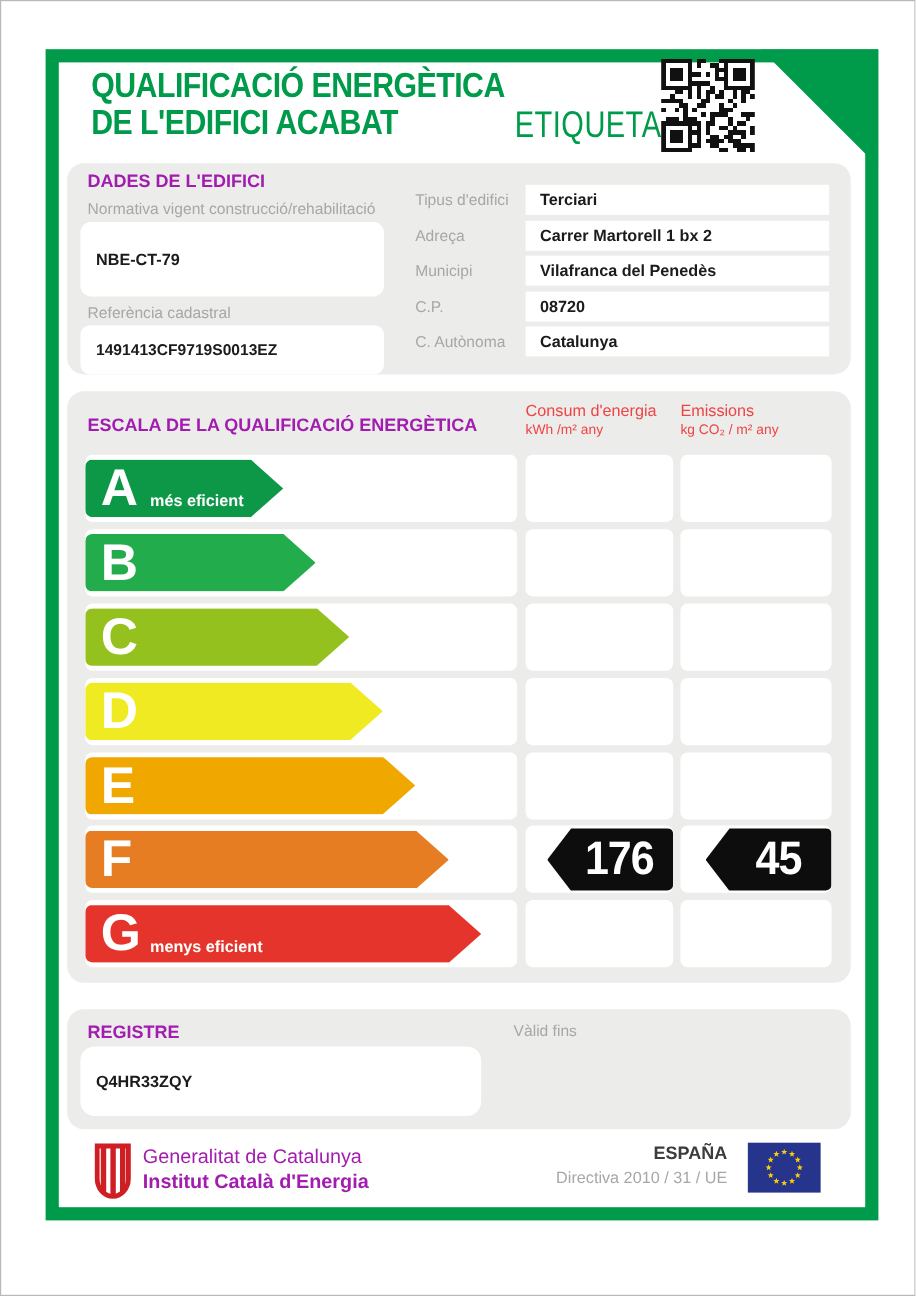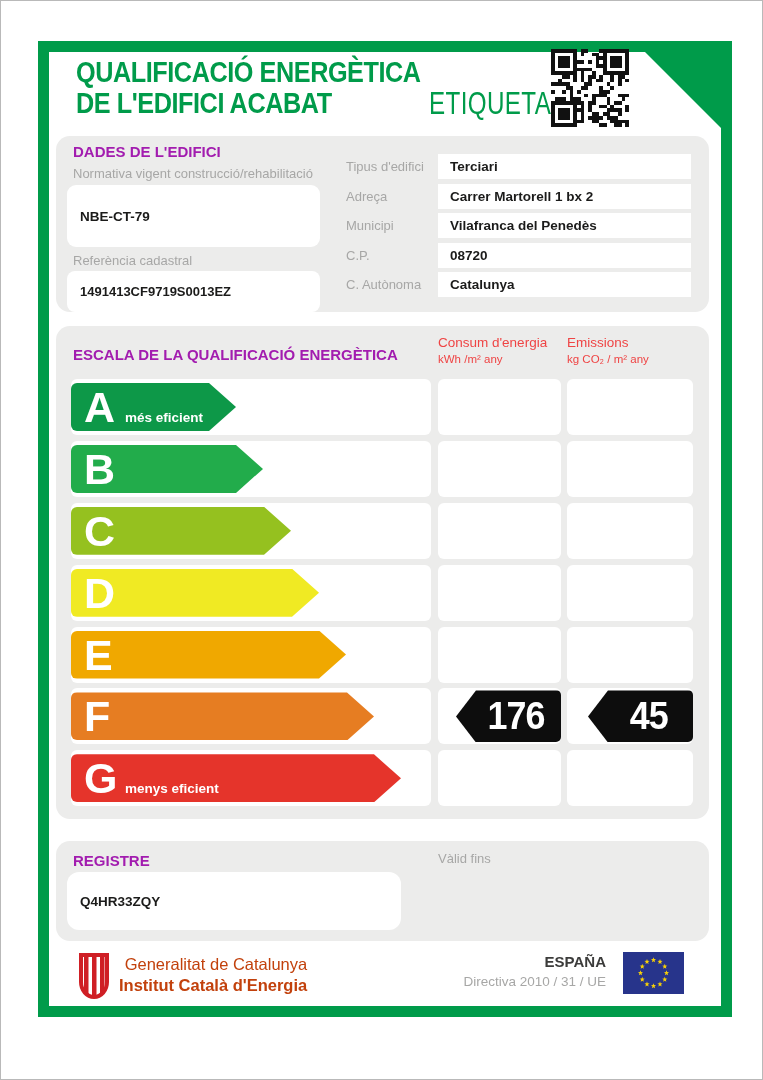--- a/index.html
+++ b/index.html
@@ -43,21 +43,21 @@
   .arrow{position:absolute;left:0;top:4px;height:48px;border-radius:6px 0 0 6px;
     clip-path:polygon(0 0,calc(100% - 27px) 0,100% 50%,calc(100% - 27px) 100%,0 100%);}
   .arrow .letter{position:absolute;left:13px;top:1px;color:#fff;font-weight:bold;font-size:43px;line-height:46px;}
   .arrow .note{position:absolute;left:54px;bottom:6px;color:#fff;font-weight:bold;font-size:13.5px;white-space:nowrap;}
   .badge{position:absolute;top:2px;height:52px;width:105px;background:#0d0d0d;border-radius:0 5px 5px 0;
     clip-path:polygon(0 50%,19% 0,100% 0,100% 100%,19% 100%);
     display:flex;align-items:center;justify-content:center;padding-left:16px;box-sizing:border-box;}
   .badge.b-consum{left:385px;}
   .badge.b-emis{left:517px;}
   .badge .num{color:#fff;font-weight:bold;font-size:39px;letter-spacing:-1px;transform:scaleX(.92);}
-  .footer-org{position:absolute;left:118px;top:953px;font-size:16.5px;color:#c2410c;line-height:21px;white-space:nowrap;text-align:right;}
+  .footer-org{position:absolute;left:118px;top:953px;font-size:16.5px;color:#a21caf;line-height:21px;white-space:nowrap;}
   .footer-org .l2{font-weight:bold;}
   .shield{position:absolute;left:76px;top:951px;width:34px;height:49px;}
   .espana{position:absolute;left:405px;top:952px;width:200px;text-align:right;font-weight:bold;font-size:15px;color:#3c3c3b;}
   .directiva{position:absolute;left:405px;top:973px;width:200px;text-align:right;font-size:13.5px;color:#a7a7a6;white-space:nowrap;}
   .euflag{position:absolute;left:622px;top:951px;width:61px;height:42px;}
 </style>
 </head>
 <body>
 
 <div class="page">
@@ -330,21 +330,21 @@
         </div>
       </div>
     </div>
 
   <div class="sec sec-reg">
     <div class="h1" style="left:17px;top:11px;">REGISTRE</div>
   </div>
   <div class="box" style="left:66px;top:871px;width:334px;height:58px;border-radius:12px;">
     <span class="val" style="padding-left:13px;">Q4HR33ZQY</span>
   </div>
-  <div class="lbl" style="left:437px;top:850px;">Vàlid fins</div>
+  <div class="lbl" style="left:427px;top:850px;">Vàlid fins</div>
 
   <svg class="shield" viewBox="0 0 34 49">
     <defs>
         <clipPath id="sh">
           <path d="M4,3 h26 v27 a13,15 0 0 1 -26,0 z"></path>
         </clipPath>
       </defs>
     <g clip-path="url(#sh)">
       <rect x="0" y="0" width="34" height="49" fill="#fff"></rect>
       <rect x="7" y="0" width="4.5" height="49" fill="#cf1f25"></rect>

